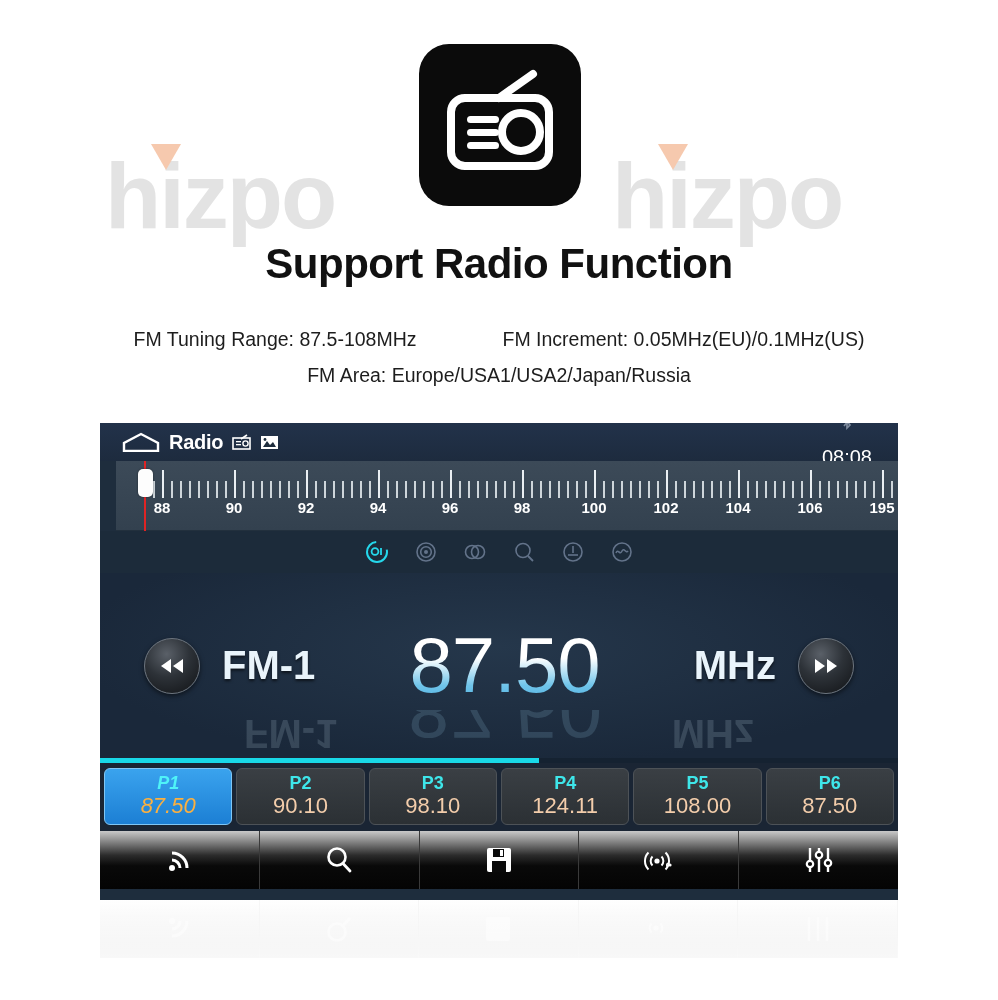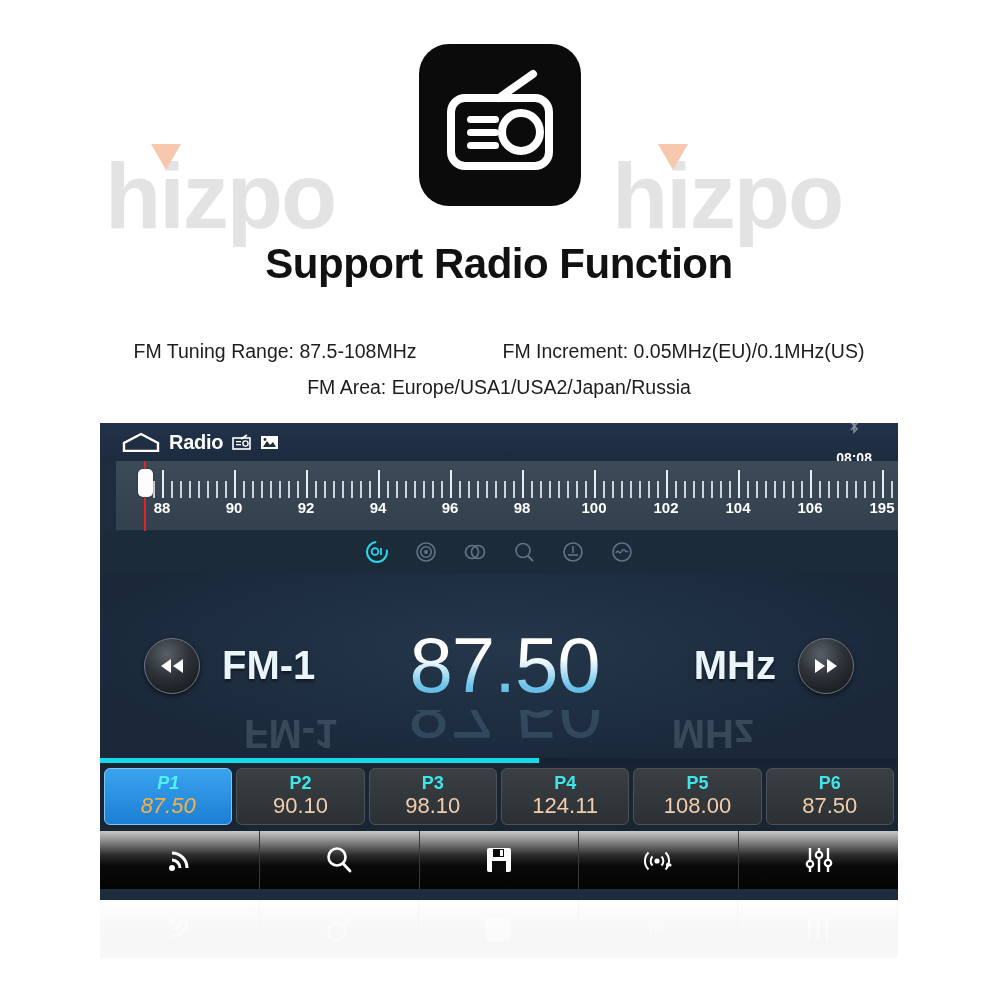--- a/index.html
+++ b/index.html
@@ -35,21 +35,21 @@
     background: #0b0b0b; border-radius: 30px;
   }
   .app-icon svg { position: absolute; left: 22px; top: 24px; }
 
   
   .headline {
     position: absolute; left: 0; right: 0; top: 240px;
     text-align: center; font-size: 42px; font-weight: 700;
     color: #111; letter-spacing: -.5px;
   }
-  .specs { position: absolute; left: 0; right: 0; top: 340px; }
+  .specs { position: absolute; left: 0; right: 0; top: 328px; }
   .spec-row1 {
     display: flex; justify-content: center; gap: 86px;
     font-size: 19.5px; color: #1d1d1d;
   }
   .spec-row2 { text-align: center; font-size: 19.5px; color: #1d1d1d; margin-top: 13px; }
 
   
   .device {
     position: absolute; left: 100px; top: 423px;
     width: 798px; height: 477px;
@@ -64,21 +64,21 @@
   }
   .sb-left { display: flex; align-items: center; gap: 9px; padding-left: 22px; }
   .home-ico { width: 38px; height: 20px; }
   .sb-title { color: #fff; font-size: 20px; font-weight: 700; letter-spacing: -.3px; }
   .mini-ico { width: 19px; height: 16px; }
   .sb-right {
     margin-left: auto; display: flex; align-items: center;
     gap: 11px; padding-right: 26px; flex-direction: column;
   }
   .sb-txt { color: #ffffff; font-size: 17px; font-weight: 700; }
-  .sb-time { color: #ffffff; font-size: 14px; font-weight: 700; }
+  .sb-time { color: #ffffff; font-size: 20px; font-weight: 400; }
 
   
   .scale-wrap {
     position: relative; height: 70px; width: 100%;
     background: linear-gradient(#3c4a58, #33414f);
     border-bottom: 1px solid #22303d;
     margin-left: 16px;
   }
   .ticks { position: absolute; left: 28px; right: 14px; top: 7px; height: 30px; }
   .tick { position: absolute; bottom: 0; width: 2px; background: #e9eef2; }

